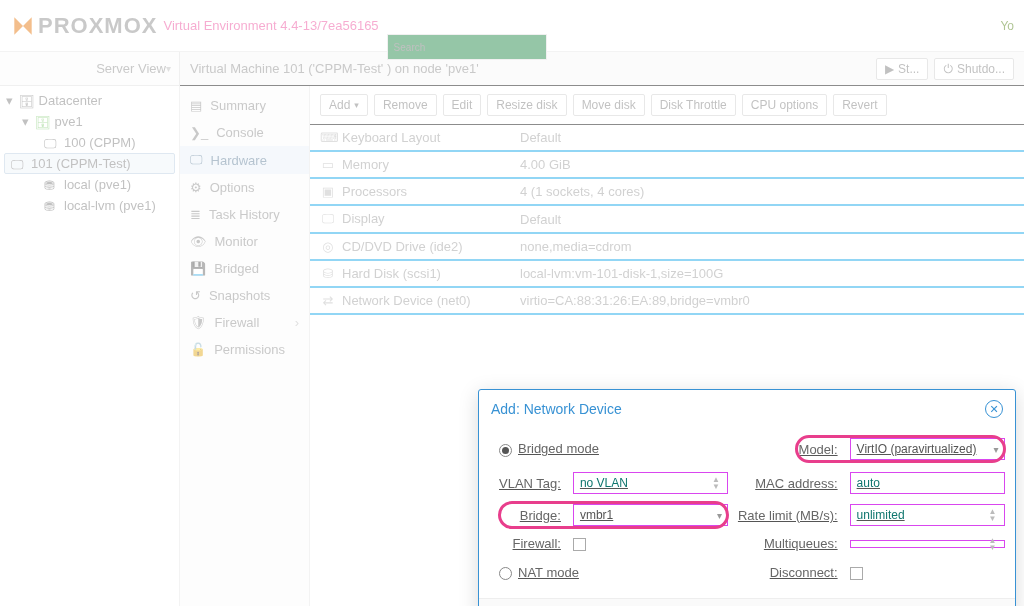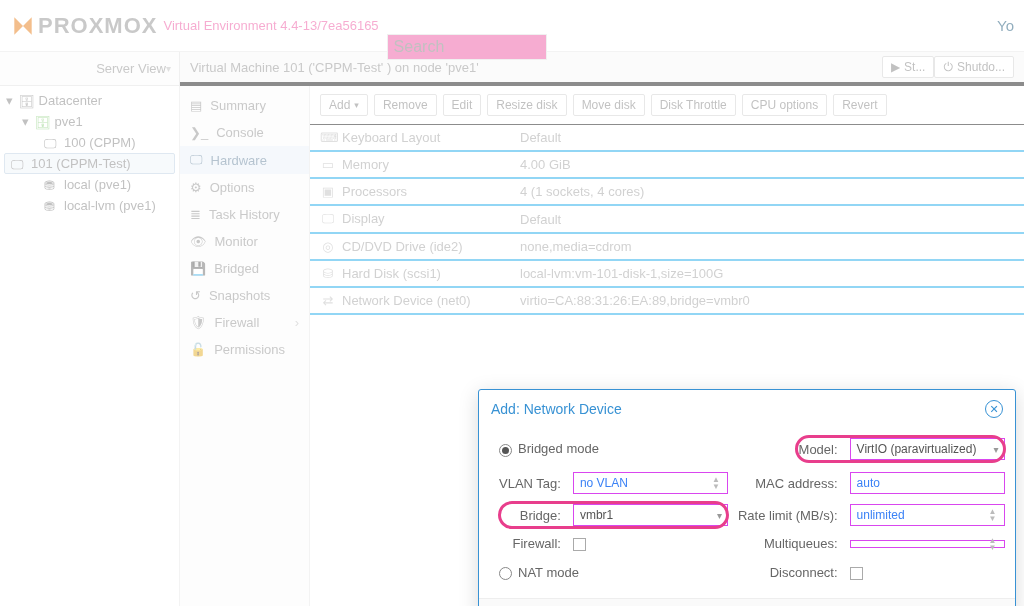--- a/index.html
+++ b/index.html
@@ -6,27 +6,27 @@
   html, body { width: 1024px; height: 606px; font-family: "Helvetica Neue", Arial, sans-serif; font-size: 13px; color: #555; background: #f5f5f5; overflow: hidden; }
 
   
   .fade-overlay { position: absolute; inset: 0; background: rgba(255,255,255,0.55); pointer-events: none; z-index: 5; }
 
   
   .topbar { height: 52px; background: #fff; border-bottom: 1px solid #e5e5e5; display: flex; align-items: center; padding: 0 10px; gap: 8px; position: relative; }
   .logo { display: flex; align-items: center; font-weight: 700; font-size: 22px; color: #888; letter-spacing: 1px; }
   .logo svg { margin-right: 2px; }
   .ver { color: #ec4899; font-size: 13px; margin-left: 6px; font-weight: 400; letter-spacing: 0; }
-  .search { width: 160px; height: 26px; border: 1px solid #ddd; padding: 0 6px; font-size: 16px; background: #ec4899; margin-top: 43px; }
-  .yo { margin-left: auto; color: #0c4a6e; font-size: 15px; }
+  .search { width: 160px; height: 26px; border: 1px solid #ddd; padding: 0 6px; font-size: 10px; background: #15803d; margin-top: 43px; }
+  .yo { margin-left: auto; color: #4d7c0f; font-size: 12px; }
 
   
   .row2 { display: flex; height: 34px; }
   .serverview { width: 180px; border: 1px solid #ddd; border-left: none; border-top: none; background: #fafafa; display: flex; align-items: center; padding: 0 8px; color: #888; justify-content: flex-end; }
-  .breadcrumb-bar { flex: 1; border-bottom: 4px solid #000000; display: flex; align-items: center; padding: 0 10px; color: #888; }
+  .breadcrumb-bar { flex: 1; border-bottom: 1px solid #000000; display: flex; align-items: center; padding: 0 10px; color: #888; gap: 6px; }
   .spacer-flex { flex: 1; }
   .btn { border: 1px solid #ccc; background: #fff; color: #777; padding: 3px 8px; font-size: 12px; border-radius: 2px; display: inline-flex; align-items: center; gap: 4px; cursor: pointer; }
 
   
   .main { display: flex; height: calc(606px - 52px - 34px); }
   .tree { width: 180px; background: #fff; border-right: 1px solid #e5e5e5; padding: 4px 0; }
   .tree-item { display: flex; align-items: center; gap: 6px; padding: 3px 6px; color: #777; cursor: pointer; }
   .tree-item.sel { background: #eef3f8; border: 1px solid #b8cde0; border-radius: 2px; margin: 0 4px; padding: 2px 6px; }
   .indent1 { padding-left: 22px; }
   .indent2 { padding-left: 44px; }
@@ -41,31 +41,31 @@
   .hw-table { width: 100%; border-collapse: collapse; }
   .hw-table td { padding: 5px 10px; border-bottom: 2px solid #0ea5e9; color: #999; font-size: 13px; }
   .hw-table td.k { width: 200px; }
   .hw-table td.k .ico { display: inline-block; width: 16px; text-align: center; color: #bbb; margin-right: 6px; }
 
   
   .modal { position: absolute; left: 478px; top: 389px; width: 538px; background: #fff; border: 1px solid #3892d4; border-radius: 3px; z-index: 10; box-shadow: 0 4px 20px rgba(0,0,0,0.15); }
   .modal-header { padding: 10px 12px; color: #3892d4; font-size: 14px; display: flex; align-items: center; }
   .modal-close { margin-left: auto; width: 18px; height: 18px; border: 1.5px solid #3892d4; border-radius: 50%; display: flex; align-items: center; justify-content: center; color: #3892d4; font-size: 11px; cursor: pointer; }
   .modal-body { padding: 4px 14px 10px 14px; }
-  .modal-table { width: 100%; }
+  .modal-table { width: 100%; text-decoration: underline; }
   .modal-table td { padding: 4px 4px; vertical-align: middle; font-size: 13px; color: #666; }
   .modal-table td.lbl { text-align: right; white-space: nowrap; padding-right: 6px; width: 92px; }
   .radio-row td { padding-bottom: 6px; }
   .radio { width: 13px; height: 13px; border: 1.5px solid #888; border-radius: 50%; display: inline-block; vertical-align: middle; margin-right: 6px; position: relative; }
   .radio.checked::after { content: ""; position: absolute; inset: 2px; background: #555; border-radius: 50%; }
   .check { width: 13px; height: 13px; border: 1px solid #aaa; display: inline-block; vertical-align: middle; }
   .combo, .numfield { border: 1px solid #d946ef; padding: 3px 18px 3px 6px; font-size: 12px; width: 155px; position: relative; background: #fff; color: #555; }
   .combo .caret { position: absolute; right: 5px; top: 50%; transform: translateY(-50%); font-size: 10px; color: #999; }
   .numfield .spinner { position: absolute; right: 3px; top: 1px; bottom: 1px; width: 12px; display: flex; flex-direction: column; justify-content: center; gap: 0; color: #bbb; font-size: 8px; line-height: 7px; }
-  .placeholder { color: #3b82f6; }
+  .placeholder { color: #0f766e; }
   .hl { position: relative; }
   .hl::before { content: ""; position: absolute; border: 3px solid #e83e8c; border-radius: 14px; pointer-events: none; }
   .hl-bridge::before { left: -76px; right: -2px; top: -4px; bottom: -4px; }
   .hl-model::before  { left: -56px; right: -2px; top: -4px; bottom: -4px; }
   .modal-footer { border-top: 1px solid #eee; background: #fafafa; padding: 8px 10px; display: flex; align-items: center; }
 </style>
 </head>
 <body>
 
 <div class="topbar">

